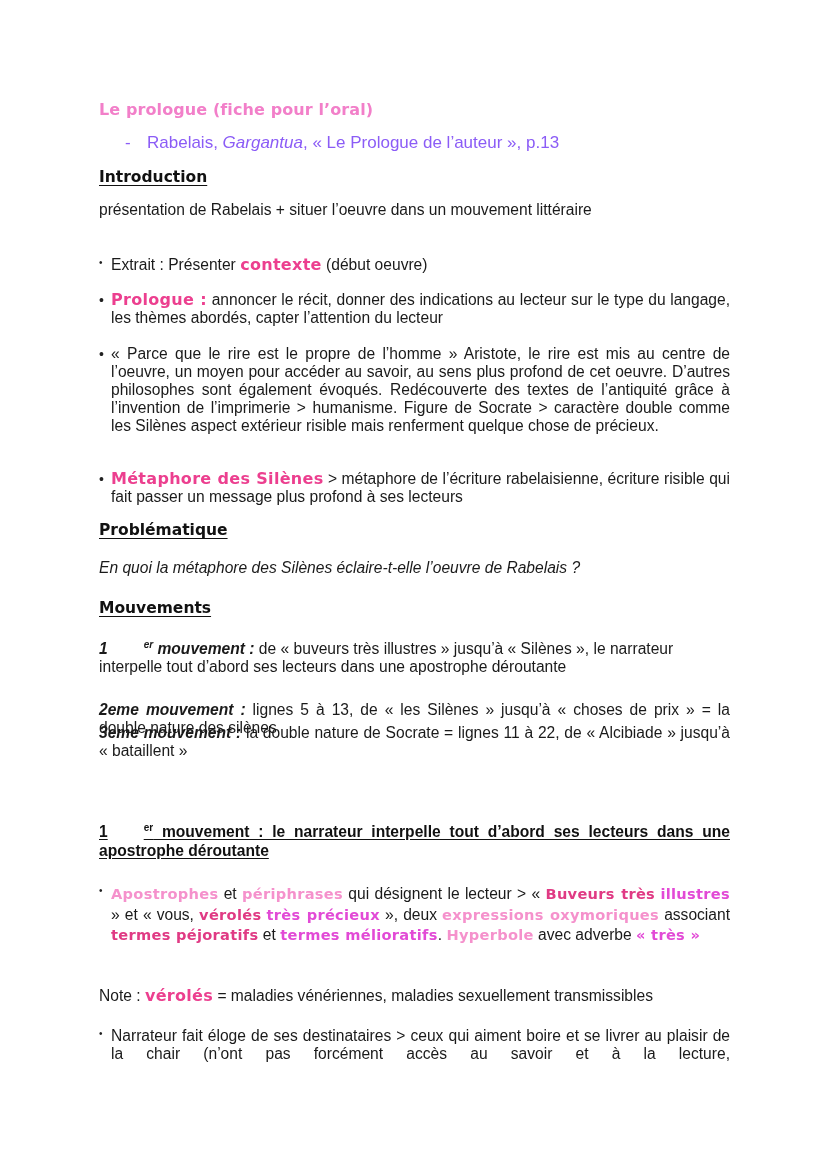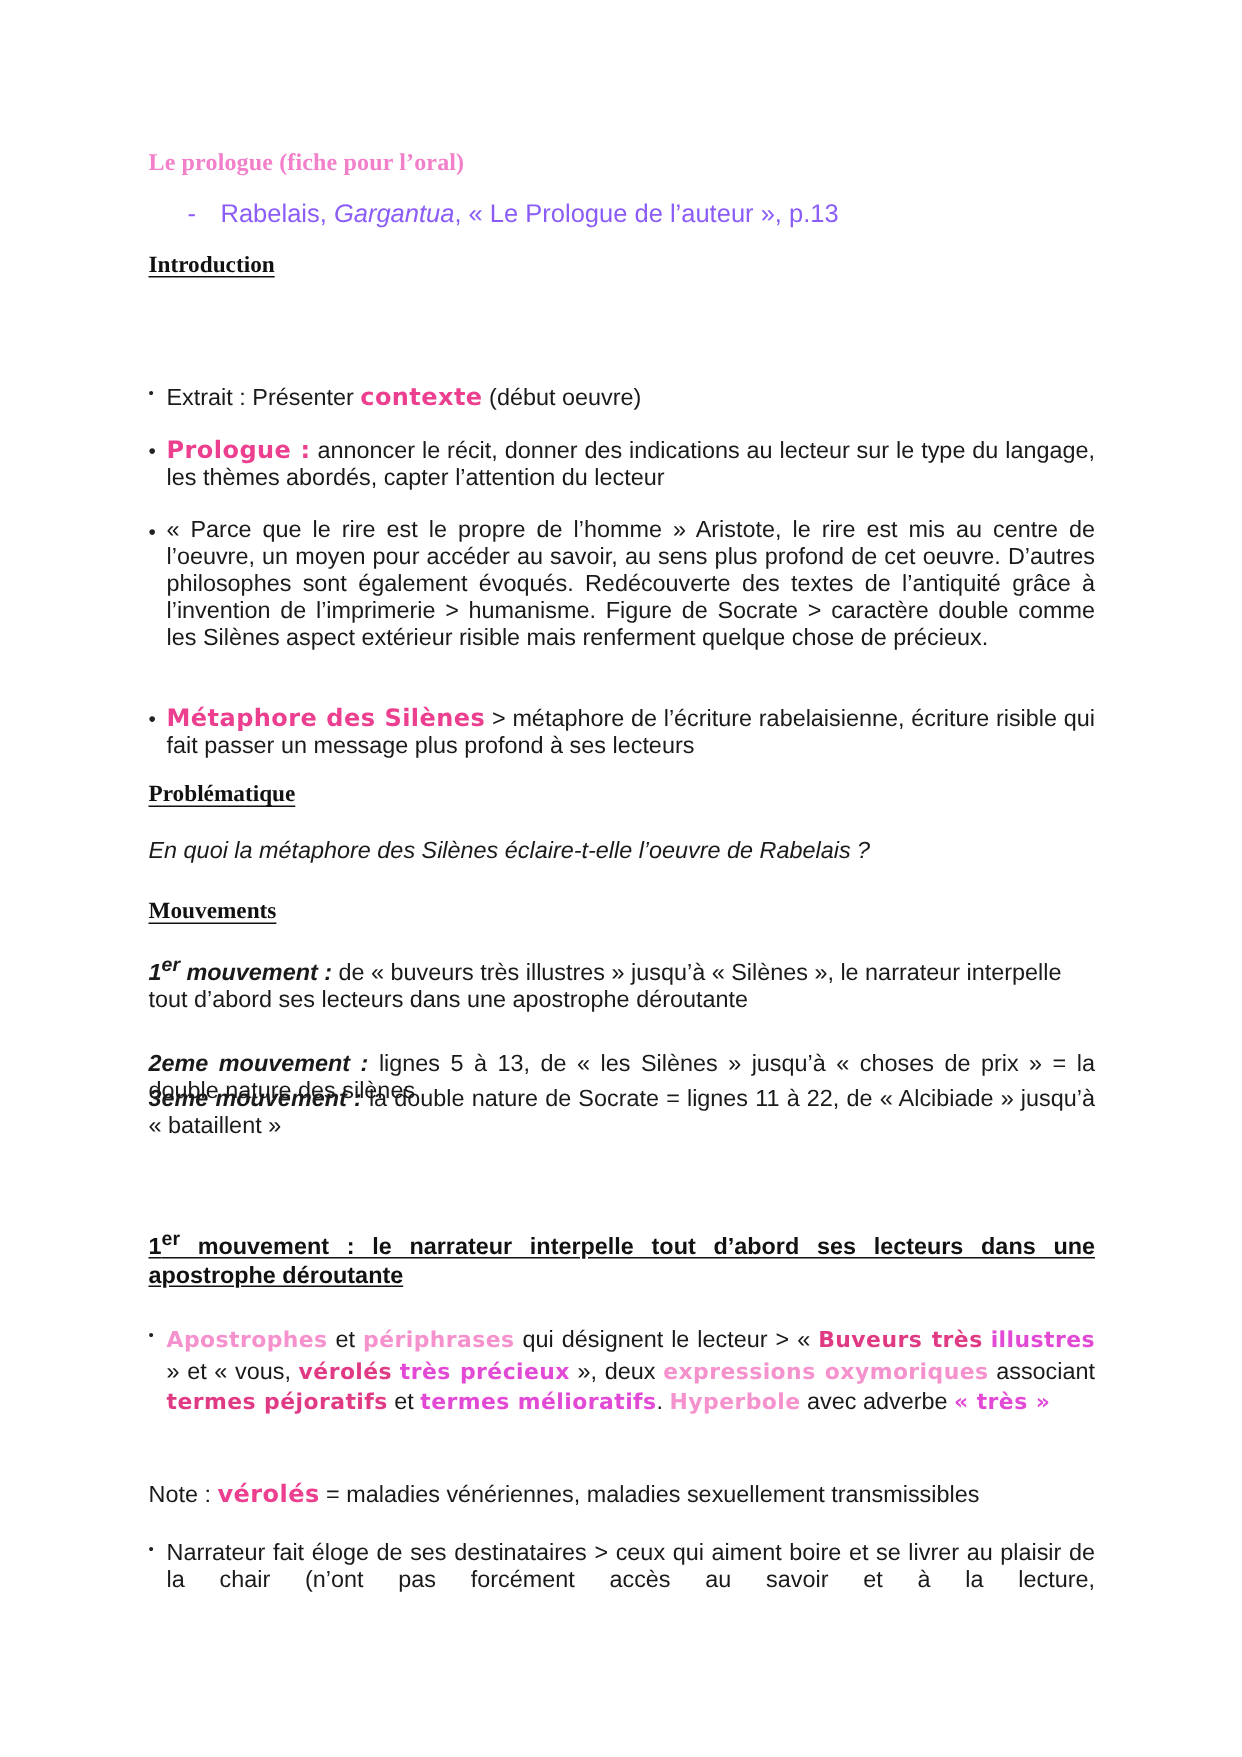--- a/index.html
+++ b/index.html
@@ -2,53 +2,54 @@
 <html><head>
 <meta charset="utf-8">
 <style>
   html, body { margin: 0; padding: 0; background: #ffffff; }
   body {
     width: 828px; height: 1171px; position: relative; overflow: hidden;
     font-family: "DejaVu Sans", "Liberation Sans", sans-serif;
     color: #1a1a1a;
   }
   .page { position: absolute; left: 99px; top: 0; width: 631px; }
-  .abs { position: absolute; left: 0; width: 631px; font-family: Liberation Serif, serif; }
+  .abs { position: absolute; left: 0; width: 631px; }
   .title { top: 100px; font-size: 16px; font-weight: bold; color: #f27fc9; letter-spacing: 0.1px; }
   .subtitle { top: 133px; left: 26px; font-family: "Liberation Sans", sans-serif; font-size: 17px; color: #8b5cf6; }
   .subtitle .dash { display: inline-block; width: 22px; }
   .heading { font-size: 15.5px; font-weight: bold; text-decoration: underline; text-underline-offset: 3px; color: #111; }
   .para { font-family: "Liberation Sans", sans-serif; font-size: 15.6px; line-height: 18px; color: #1a1a1a; }
   .justify { text-align: justify; text-align-last: left; }
   .bullet { position: absolute; left: 0; width: 631px; padding-left: 12px; box-sizing: border-box; }
   .bullet .dot { position: absolute; left: 0; top: 0; font-size: 14px; line-height: 18px; color: #222; }
   .bullet .dot.small { font-size: 10px; top: -2px; }
   .hp { color: #ec3f8f; font-weight: bold; font-family: "DejaVu Sans", sans-serif; font-size: 16px; letter-spacing: 0.3px; }
   .lp { color: #f591cc; font-weight: bold; font-family: "DejaVu Sans", sans-serif; font-size: 14.6px; letter-spacing: 0.3px; }
   .mg { color: #e24ad6; font-weight: bold; font-family: "DejaVu Sans", sans-serif; font-size: 14.6px; letter-spacing: 0.3px; }
   .rp { color: #e03a84; font-weight: bold; font-family: "DejaVu Sans", sans-serif; font-size: 14.6px; letter-spacing: 0.3px; }
   .bi { font-weight: bold; font-style: italic; font-family: "Liberation Sans", sans-serif; }
   .b { font-weight: normal; }
-  sup { font-size: 13px; line-height: 0; vertical-align: 6px; }
+  sup { font-size: 10px; line-height: 0; vertical-align: 6px; margin-left: 36px; }
   .ul-heading { font-family: "Liberation Sans", sans-serif; font-weight: bold; font-size: 15.6px; line-height: 19px; text-decoration: underline; text-underline-offset: 2px; color: #111; }
 </style>
 </head>
 <body>
 
 <div class="page">
 
   <div class="abs title">Le prologue (fiche pour l’oral)</div>
 
   <div class="abs subtitle">
     <span class="dash">-</span><span>Rabelais, </span><i>Gargantua</i><span>, « Le Prologue de l’auteur », p.13</span>
   </div>
 
   <div class="abs heading" style="top:168px;">Introduction</div>
 
   <div class="abs para" style="top:201px;">
+    <div>présentation de Rabelais + situer l’oeuvre dans un mouvement littéraire</div>
   </div>
 
   <div class="bullet para" style="top:256px;">
     <span class="dot small">•</span>
     <span>Extrait : Présenter </span><span class="hp">contexte</span><span> (début oeuvre)</span>
   </div>
 
   <div class="bullet para justify" style="top:291px;">
     <span class="dot">•</span>
     <span class="hp">Prologue :</span><span> annoncer le récit, donner des indications au lecteur sur le type du langage, les thèmes abordés, capter l’attention du lecteur</span>

